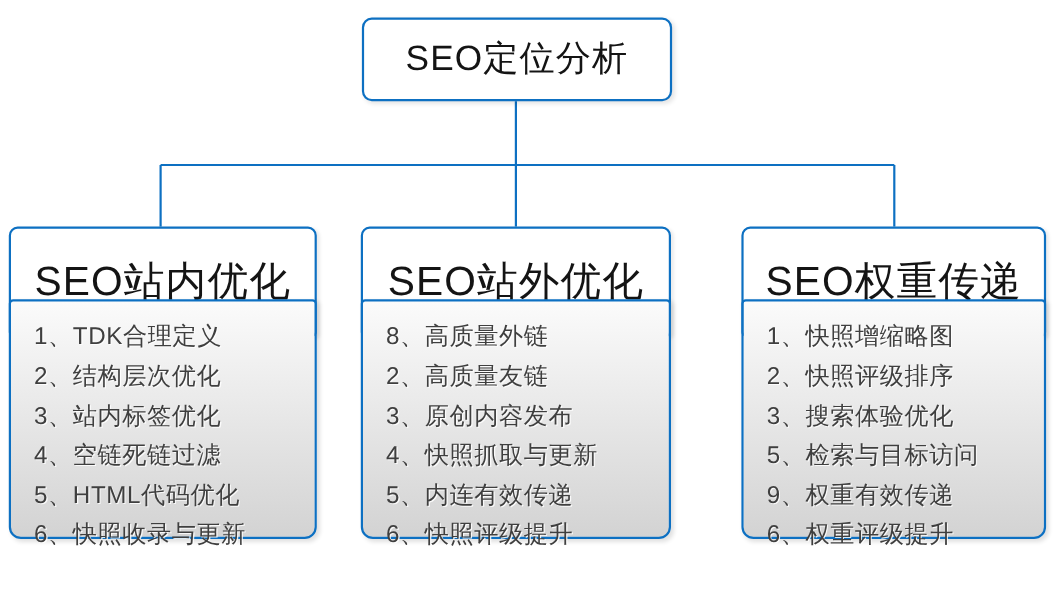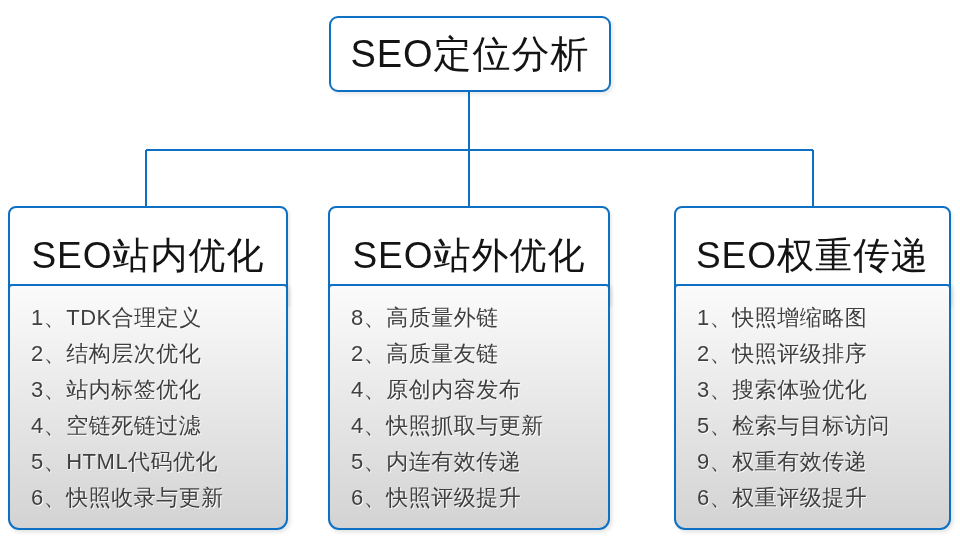--- a/index.html
+++ b/index.html
@@ -19,31 +19,31 @@
     position:absolute;background:#ffffff;
     border:2px solid var(--accent);
     display:flex;align-items:center;justify-content:center;
     box-shadow:2px 2px 4px rgba(0,0,0,0.10);
   }
   .root{
     left:329px;top:16px;width:282px;height:76px;
     border-radius:9px;
   }
   .root-label{
-    font-size:38px;color:var(--heading-text);letter-spacing:1px;white-space:nowrap;text-align:center;
+    font-size:32px;color:var(--heading-text);letter-spacing:1px;white-space:nowrap;text-align:center;
   }
   .col-header{
     position:absolute;top:206px;height:100px;background:#ffffff;
     border:2px solid var(--accent);border-radius:8px 8px 4px 4px;
     display:flex;align-items:center;justify-content:center;
     box-shadow:2px 2px 3px rgba(0,0,0,0.08);
   }
   .col-title{font-size:37px;color:var(--heading-text);letter-spacing:1px;white-space:nowrap;}
   .col-body{
-    position:absolute;top:284px;height:246px;
+    position:absolute;top:272px;height:218px;
     border:2px solid var(--accent);border-radius:4px 4px 11px 11px;
     background:linear-gradient(to bottom,var(--grad-top) 0%,var(--grad-bottom) 100%);
     padding:14px 0 16px 21px;
     box-shadow:2px 2px 4px rgba(0,0,0,0.12);
   }
   .col1 .col-header,.col1 .col-body{left:8px;width:280px;}
   .col2 .col-header,.col2 .col-body{left:328px;width:282px;}
   .col3 .col-header,.col3 .col-body{left:674px;width:277px;}
   .item{
     height:36px;line-height:36px;font-size:22px;color:var(--body-text);
@@ -82,21 +82,21 @@
     </div>
   </div>
 
   <div class="column col2">
     <div class="col-header">
       <span class="col-title">SEO站外优化</span>
     </div>
     <div class="col-body">
       <div class="item">8、高质量外链</div>
       <div class="item">2、高质量友链</div>
-      <div class="item">4、原创内容发布</div>
+      <div class="item">3、原创内容发布</div>
       <div class="item">4、快照抓取与更新</div>
       <div class="item">5、内连有效传递</div>
       <div class="item">6、快照评级提升</div>
     </div>
   </div>
 
   <div class="column col3">
     <div class="col-header">
       <span class="col-title">SEO权重传递</span>
     </div>

